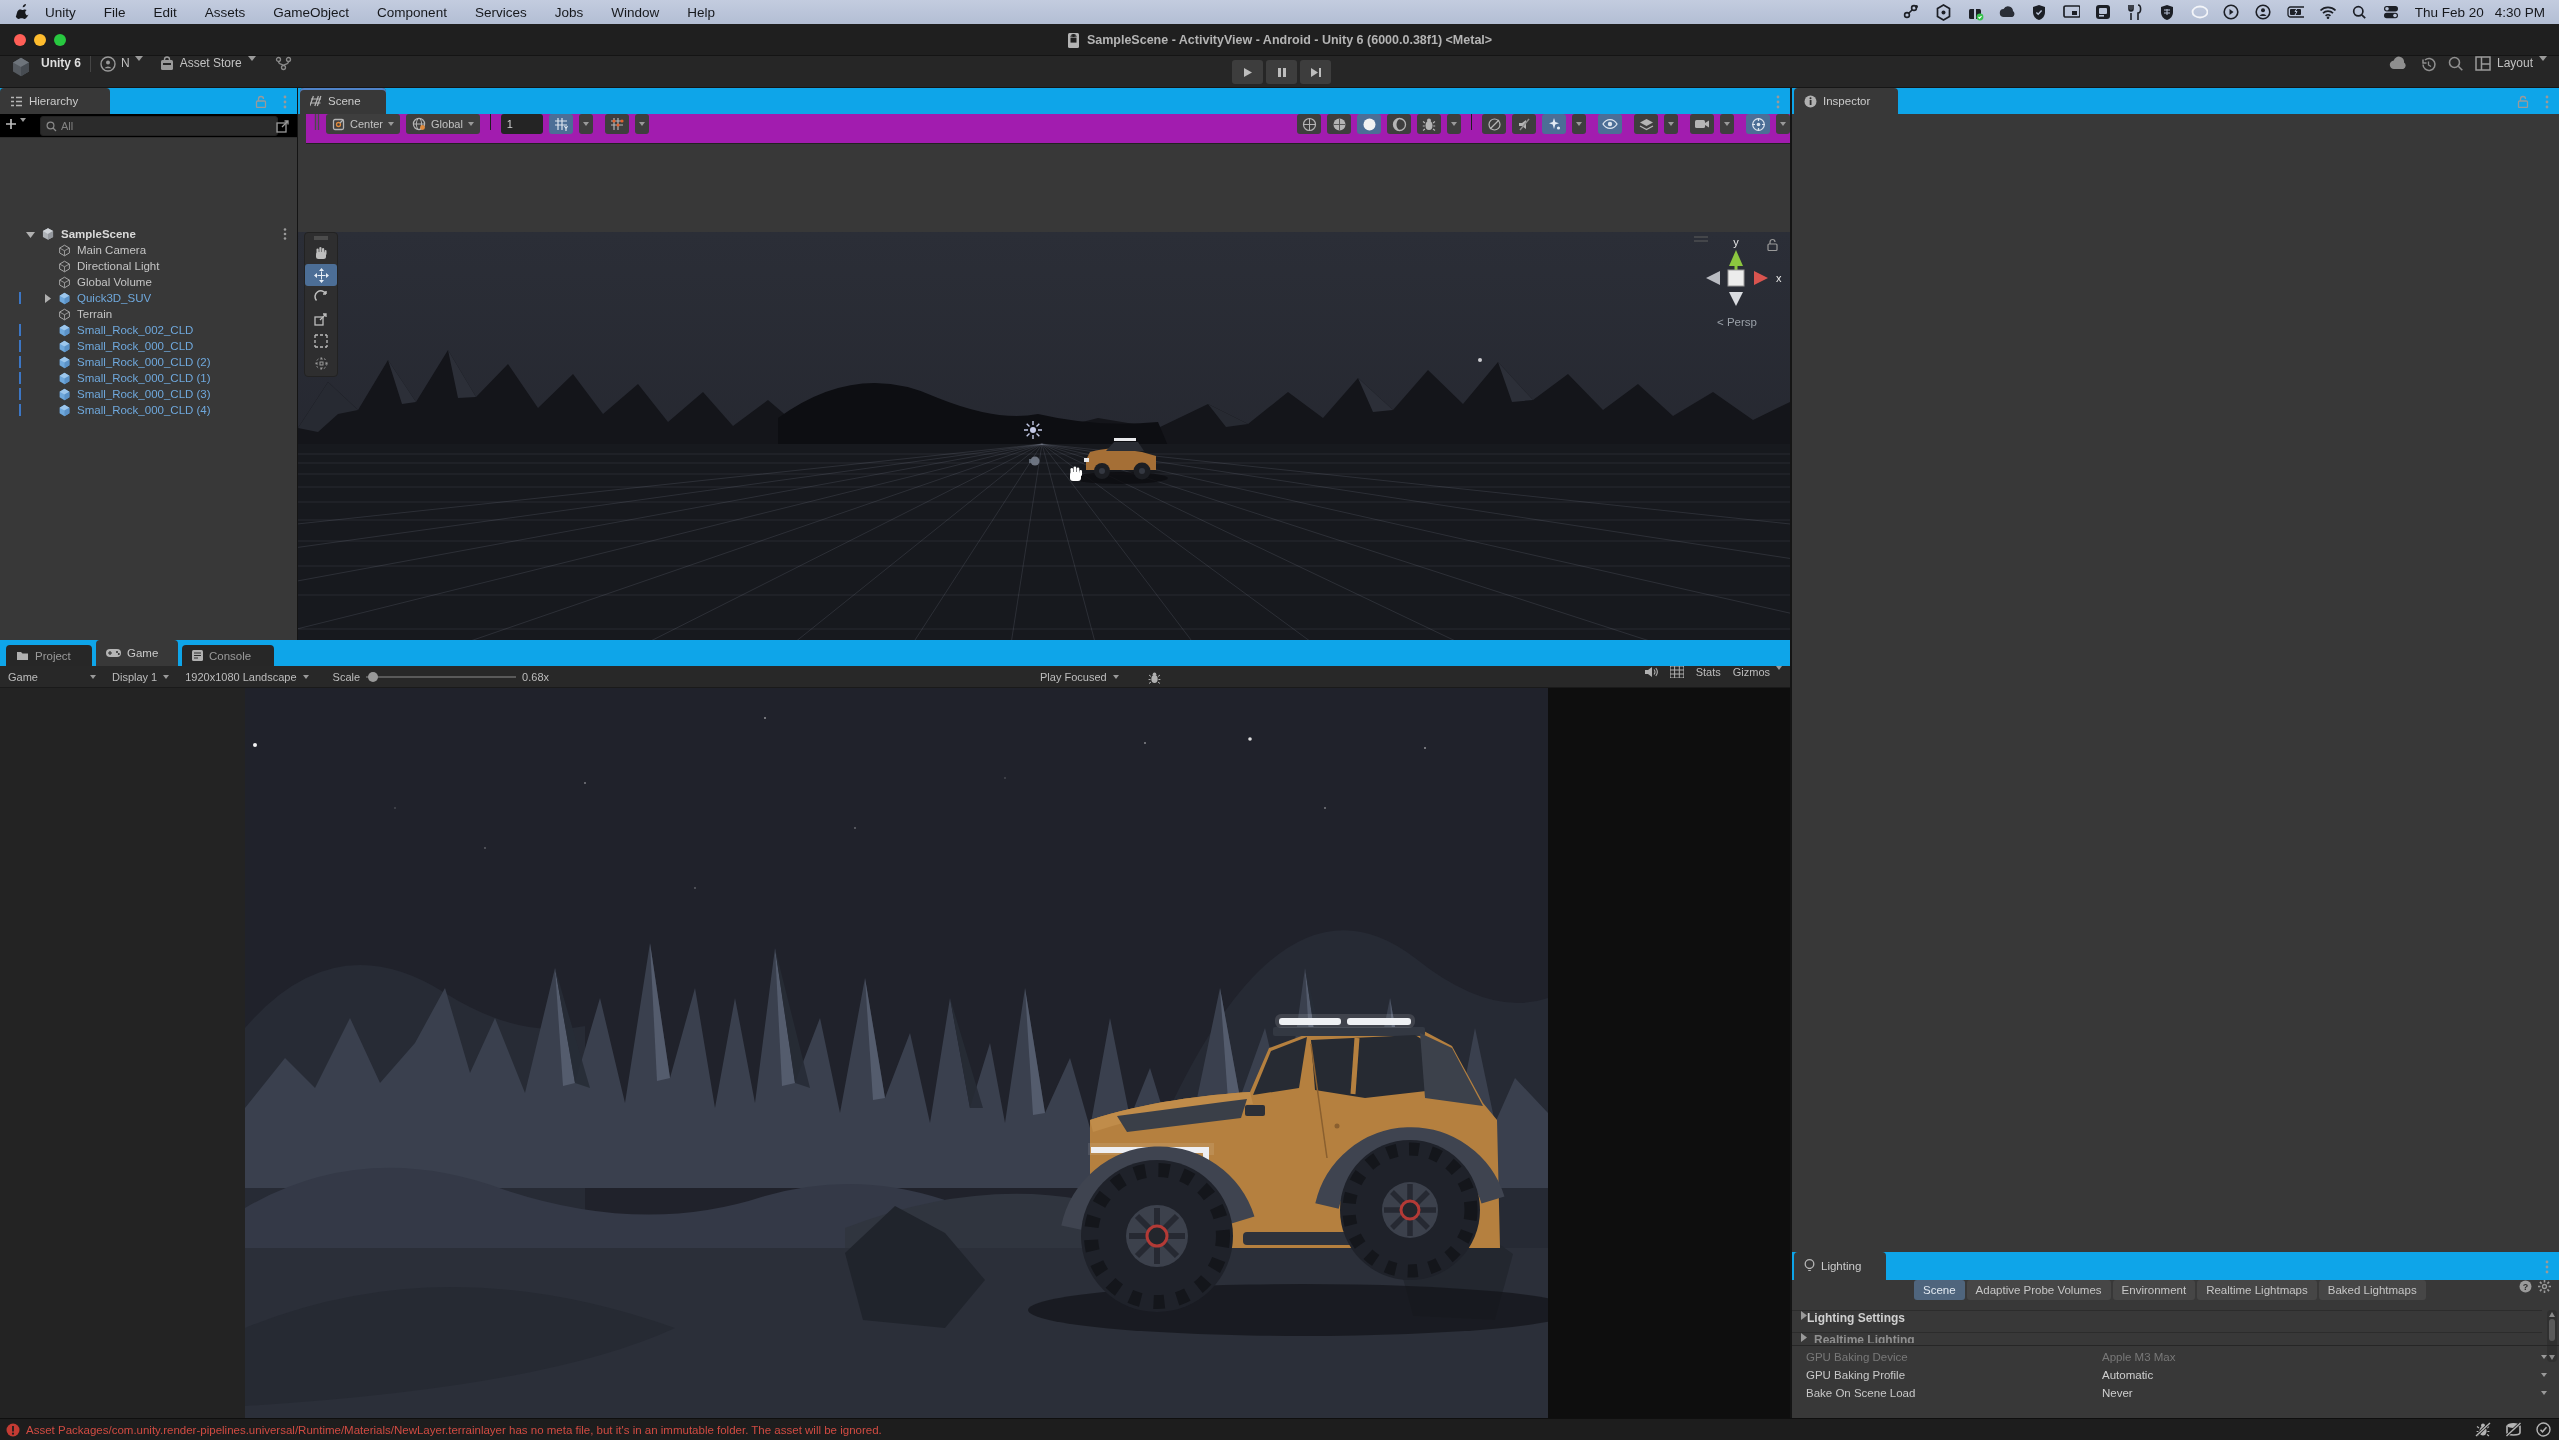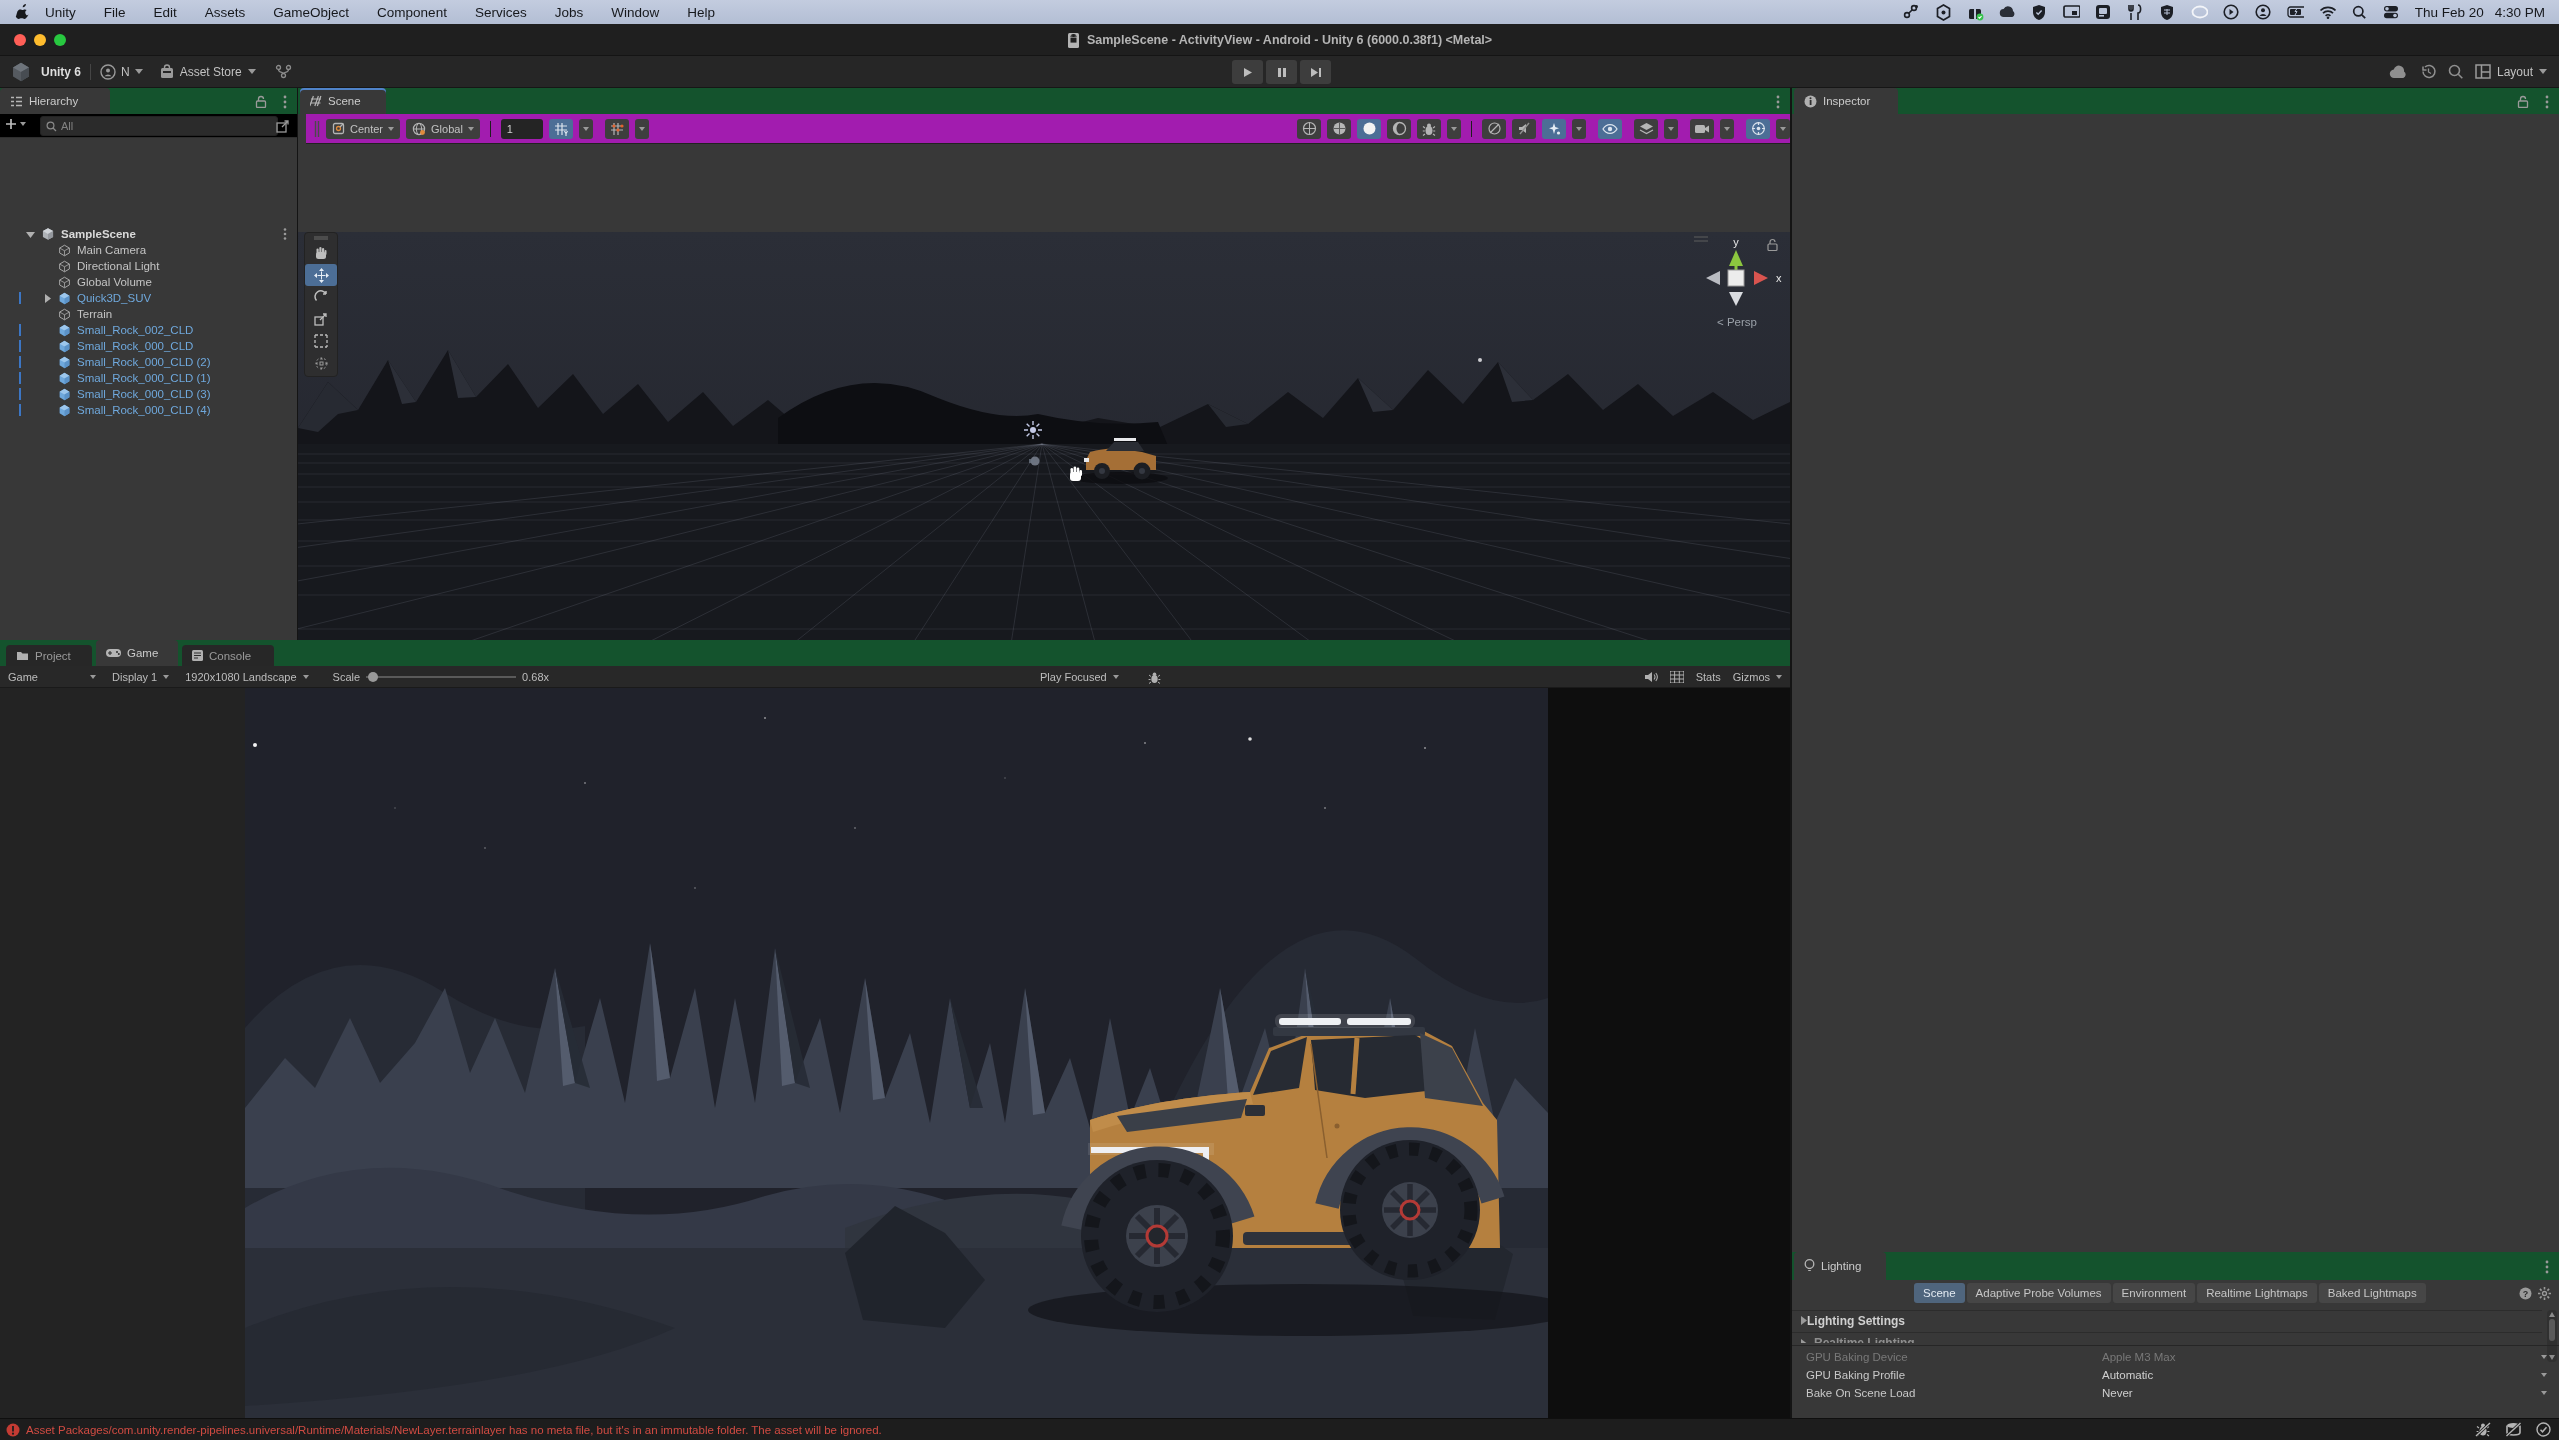--- a/index.html
+++ b/index.html
@@ -1,37 +1,37 @@
 <!DOCTYPE html>
 <html><head>
 <meta charset="utf-8">
 <style>
   *{box-sizing:border-box;margin:0;padding:0}
   html,body{width:2559px;height:1440px}
   body{position:relative;background:#181818;font-family:"Liberation Sans",sans-serif;overflow:hidden;color:#c8c8c8;-webkit-font-smoothing:antialiased}
   .abs{position:absolute}
-  .flex{display:flex;align-items:center}
+  .flex{display:flex;align-items:flex-start}
   .cv{width:0;height:0;border-left:4px solid transparent;border-right:4px solid transparent;border-top:5px solid #9a9a9a;display:inline-block}
   .cv.sm{border-left-width:3px;border-right-width:3px;border-top-width:4px}
   
   #menubar{left:0;top:0;width:2559px;height:24px;background:linear-gradient(#c3ccdf,#b3bed4);color:#16181c;font-size:13.5px;display:flex;align-items:center;padding:0 14px;z-index:50}
   #menubar .mi{padding:0 14px;white-space:nowrap}
   #menubar .brand{font-weight:400}
   #menubar .right{margin-left:auto;display:flex;align-items:center;gap:15px}
   .sticon{width:17px;height:17px;display:inline-flex;align-items:center;justify-content:center}
   
   #titlebar{left:0;top:24px;width:2559px;height:32px;background:#1f1f1f;border-bottom:1px solid #141414}
   .tl{width:12px;height:12px;border-radius:50%;position:absolute;top:10px}
   #wintitle{position:absolute;left:0;right:0;top:0;height:32px;display:flex;align-items:center;justify-content:center;gap:7px;color:#b4b4b4;font-size:12.5px;font-weight:700}
   
   #apptoolbar{left:0;top:56px;width:2559px;height:32px;background:#262626;border-bottom:1px solid #161616}
   .tbtxt{font-size:12px;color:#c2c2c2}
   .playbtn{width:31px;height:24px;background:#3d3d3d;border-radius:3px;margin-right:3px;display:flex;align-items:center;justify-content:center}
   
-  .tabbar{background:#14532d;position:absolute;left:0;top:0;right:0}
+  .tabbar{background:#0ea5e9;position:absolute;left:0;top:0;right:0}
   .tab{position:absolute;bottom:0;background:#383838;border-radius:4px 4px 0 0;display:flex;align-items:center;gap:6px;padding:0 10px;font-size:11.5px;color:#cbcbcb;height:26px}
   .tab.blue-top{box-shadow:inset 0 2px 0 #4f83c9}
   .tab.inactive{background:#272727;height:21px;color:#9a9a9a}
   .chip{background:#3e3e3e;border-radius:3px;height:20px;display:inline-flex;align-items:center;gap:5px;padding:0 6px;font-size:11px;color:#c2c2c2}
   .icnbtn{width:24px;height:20px;background:#3e3e3e;border-radius:3px;display:inline-flex;align-items:center;justify-content:center}
   .icnbtn.on{background:#4c6e96}
   .icnbtn.caret{width:14px}
   .vdiv{width:1px;height:16px;background:#1f1f1f;margin:0 4px}
   #hierarchy{left:0;top:88px;width:297px;height:552px;background:#383838}
   #scenepanel{left:298px;top:88px;width:1492px;height:552px;background:#383838}

